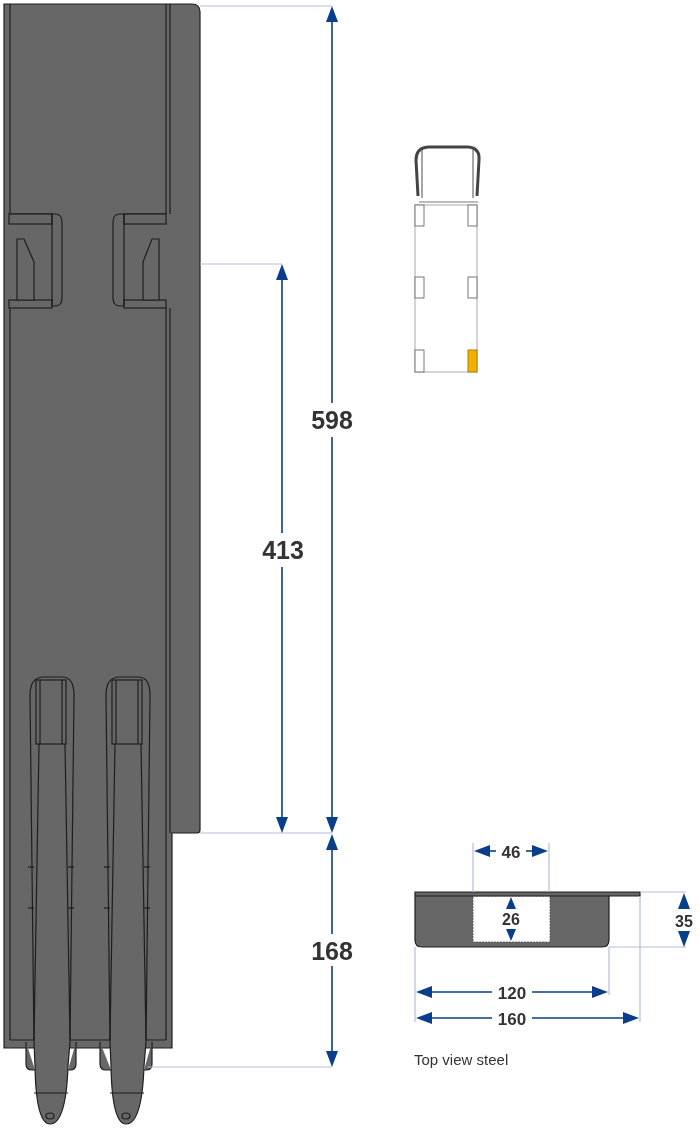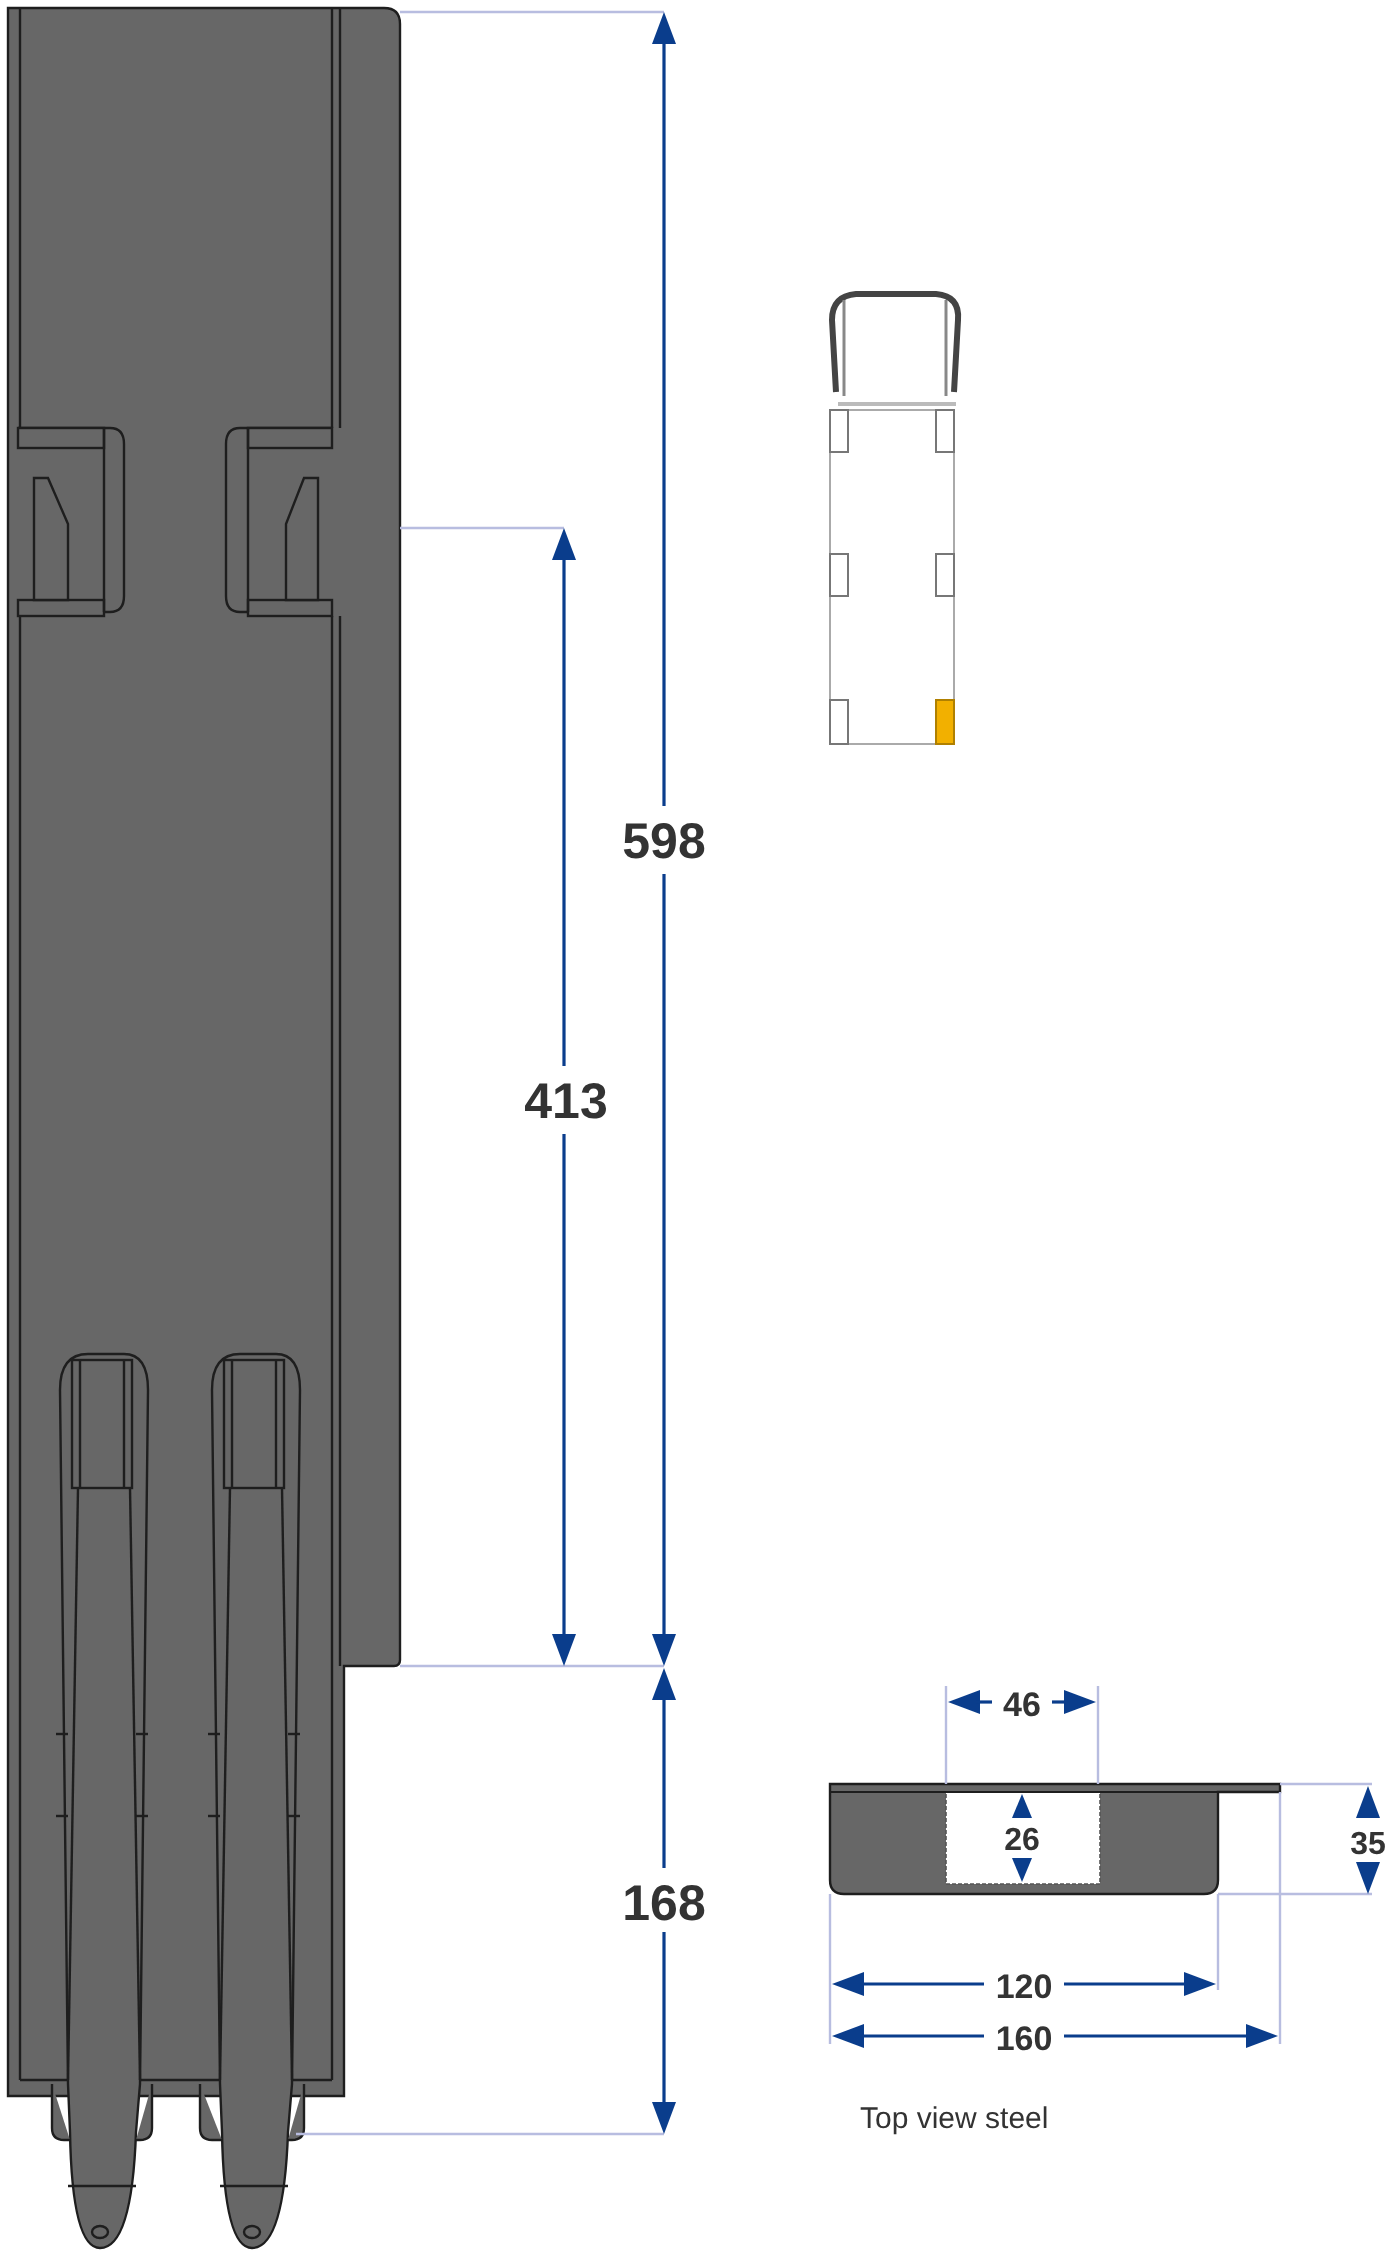--- a/index.html
+++ b/index.html
@@ -1,19 +1,19 @@
 <!DOCTYPE html>
 <html><head>
 <meta charset="utf-8">
 <style>
   html, body { margin: 0; padding: 0; background: #ffffff; }
   body { width: 700px; height: 1132px; position: relative; overflow: hidden; font-family: "Liberation Sans", sans-serif; }
   svg { position: absolute; left: 0; top: 0; }
   .dim-label { font-family: "Liberation Sans", sans-serif; font-weight: bold; fill: #333333; }
-  .caption { position: absolute; left: 414px; top: 1051px; font-size: 15px; color: #333333; font-family: "Liberation Sans", sans-serif; margin-left: 16px; }
+  .caption { position: absolute; left: 414px; top: 1051px; font-size: 15px; color: #333333; font-family: "Liberation Sans", sans-serif; }
 </style>
 </head>
 <body>
 
 <svg width="700" height="1132" viewBox="0 0 700 1132" xmlns="http://www.w3.org/2000/svg">
   <defs>
     <marker id="arrUp" markerWidth="12" markerHeight="14" refX="6" refY="0" orient="auto" markerUnits="userSpaceOnUse"></marker>
   </defs>
 
   <g stroke="#1e1e1e" stroke-width="1.2" fill="#676767">

